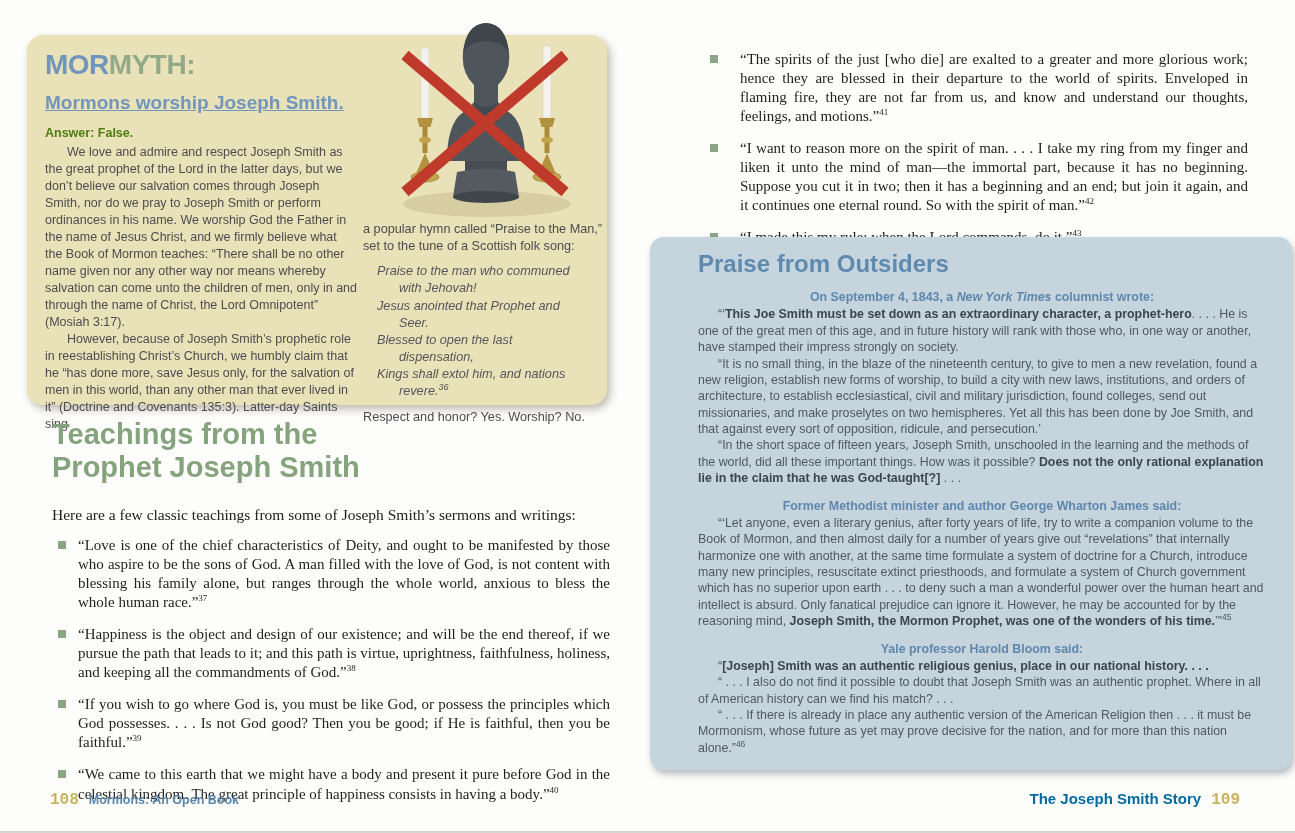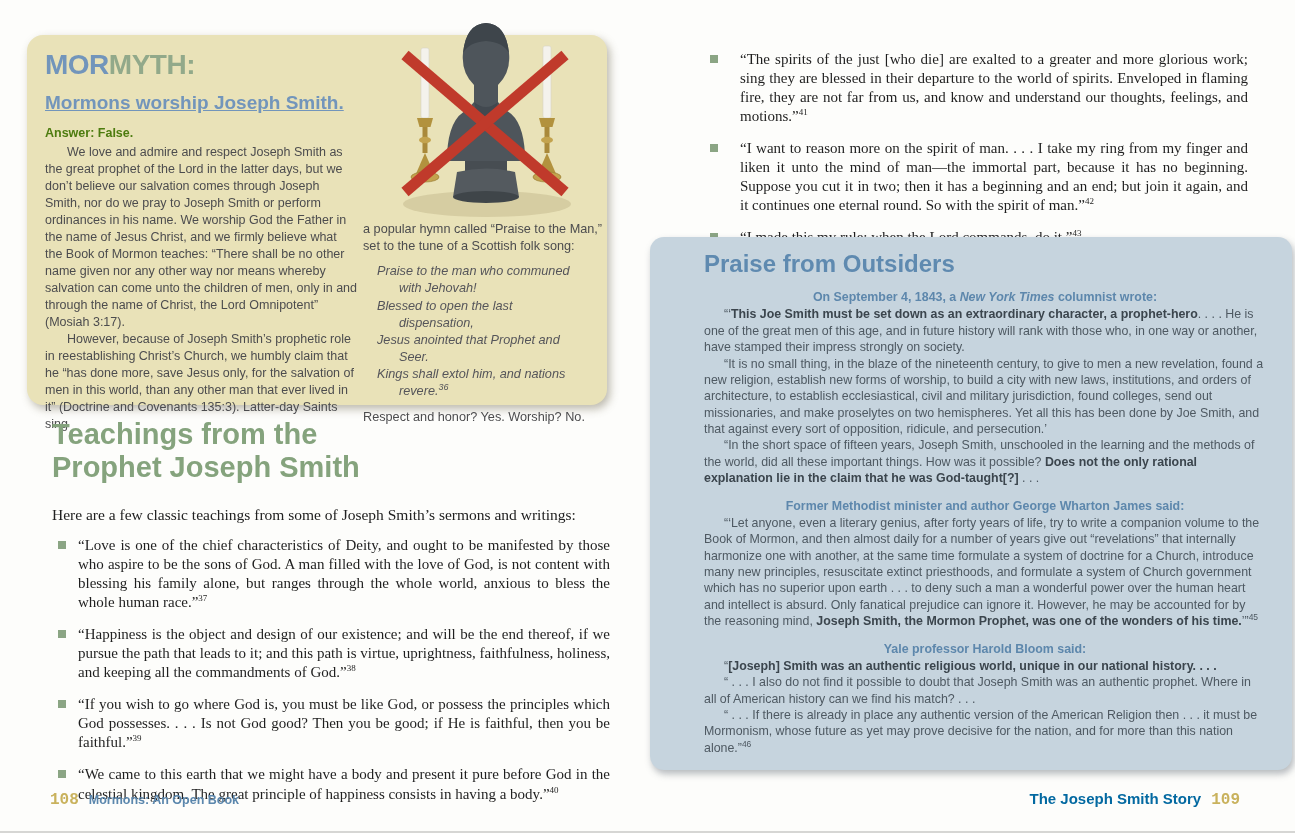--- a/index.html
+++ b/index.html
@@ -62,21 +62,20 @@
   .right-list li { padding-left:30px; }
   .quote-list .sq {
     position:absolute; left:0; top:5px; width:8px; height:8px; background:#8ba584;
   }
 
   
   .praise-box {
     position:absolute; left:650px; top:237px; width:642px; height:533px;
     background:#c6d4de; border-radius:14px;
     box-shadow:2px 4px 7px rgba(95,105,115,.45);
-    padding-left:6px;
   }
   .praise-heading {
     margin:13px 26px 4px 48px;
     font-size:24px; font-weight:bold; color:#5f8ab0;
   }
   .praise-body { margin:0 26px 0 48px; font-size:12.4px; line-height:1.32; color:#4e5962; }
   .section-lead { font-weight:bold; color:#5d87ac; margin-top:11px; margin-bottom:1px;text-align:center; }
   .praise-body p { text-indent:20px; }
   .praise-body p span.b { font-weight:bold; color:#3b454d; }
   .praise-body sup.ref { font-size:8.5px; }
@@ -142,22 +141,22 @@
           <line x1="12" y1="47" x2="172" y2="184"></line>
           <line x1="172" y1="47" x2="12" y2="184"></line>
         </g>
       </svg>
     </div>
 
     <div class="myth-right-col">
       <div>a popular hymn called “Praise to the Man,” set to the tune of a Scottish folk song:</div>
       <div class="hymn">
         <div class="hymn-line">Praise to the man who communed with Jehovah!</div>
+        <div class="hymn-line">Jesus anointed that Prophet and Seer.</div>
         <div class="hymn-line">Blessed to open the last dispensation,</div>
-        <div class="hymn-line">Jesus anointed that Prophet and Seer.</div>
         <div class="hymn-line"><span>Kings shall extol him, and nations revere.</span><sup class="ref">36</sup></div>
       </div>
       <div>Respect and honor? Yes. Worship? No.</div>
     </div>
   </div>
 
   <div class="teachings-heading">
     <div>Teachings from the</div>
     <div>Prophet Joseph Smith</div>
   </div>
@@ -172,21 +171,21 @@
   </ul>
 
   <div class="footer-left">
     <span class="pagenum">108</span><span class="footer-book">Mormons: An Open Book</span>
   </div>
 </div>
 
 <div>
 
   <ul class="quote-list right-list serif">
-    <li><span class="sq"></span><span>“The spirits of the just [who die] are exalted to a greater and more glorious work; sing they are blessed in their departure to the world of spirits. Enveloped in flaming fire, they are not far from us, and know and understand our thoughts, feelings, and motions.”</span><sup class="ref">41</sup></li>
+    <li><span class="sq"></span><span>“The spirits of the just [who die] are exalted to a greater and more glorious work; hence they are blessed in their departure to the world of spirits. Enveloped in flaming fire, they are not far from us, and know and understand our thoughts, feelings, and motions.”</span><sup class="ref">41</sup></li>
     <li><span class="sq"></span><span>“I want to reason more on the spirit of man. . . . I take my ring from my finger and liken it unto the mind of man—the immortal part, because it has no beginning. Suppose you cut it in two; then it has a beginning and an end; but join it again, and it continues one eternal round. So with the spirit of man.”</span><sup class="ref">42</sup></li>
     <li><span class="sq"></span><span>“I made this my rule: when the Lord commands, do it.”</span><sup class="ref">43</sup></li>
   </ul>
 
   <div class="praise-box">
     <div class="praise-heading">Praise from Outsiders</div>
     <div class="praise-body">
 
       <div>
         <div class="section-lead"><span class="b">On September 4, 1843, a </span><span class="b" style="font-style: italic;">New York Times</span><span class="b"> columnist wrote:</span></div>
@@ -195,21 +194,21 @@
         <p><span>“In the short space of fifteen years, Joseph Smith, unschooled in the learning and the methods of the world, did all these important things. How was it possible? </span><span class="b">Does not the only rational explanation lie in the claim that he was God-taught[?]</span><span> . . .</span></p>
       </div>
 
       <div>
         <div class="section-lead"><span class="b">Former Methodist minister and author George Wharton James said:</span></div>
         <p><span>“‘Let anyone, even a literary genius, after forty years of life, try to write a companion volume to the Book of Mormon, and then almost daily for a number of years give out “revelations” that internally harmonize one with another, at the same time formulate a system of doctrine for a Church, introduce many new principles, resuscitate extinct priesthoods, and formulate a system of Church government which has no superior upon earth . . . to deny such a man a wonderful power over the human heart and intellect is absurd. Only fanatical prejudice can ignore it. However, he may be accounted for by the reasoning mind, </span><span class="b">Joseph Smith, the Mormon Prophet, was one of the wonders of his time.</span><span>’”</span><sup class="ref">45</sup></p>
       </div>
 
       <div>
         <div class="section-lead"><span class="b">Yale professor Harold Bloom said:</span></div>
-        <p><span>“</span><span class="b">[Joseph] Smith was an authentic religious world, unique in our national history. . . .</span></p>
+        <p><span>“</span><span class="b">[Joseph] Smith was an authentic religious genius, place in our national history. . . .</span></p>
         <p><span>“ . . . I also do not find it possible to doubt that Joseph Smith was an authentic prophet. Where in all of American history can we find his match? . . .</span></p>
         <p><span>“ . . . If there is already in place any authentic version of the American Religion then . . . it must be Mormonism, whose future as yet may prove decisive for the nation, and for more than this nation alone.”</span><sup class="ref">46</sup></p>
       </div>
 
     </div>
   </div>
 
   <div class="footer-right">
     <span class="footer-chapter">The Joseph Smith Story</span><span class="pagenum">109</span>
   </div>

